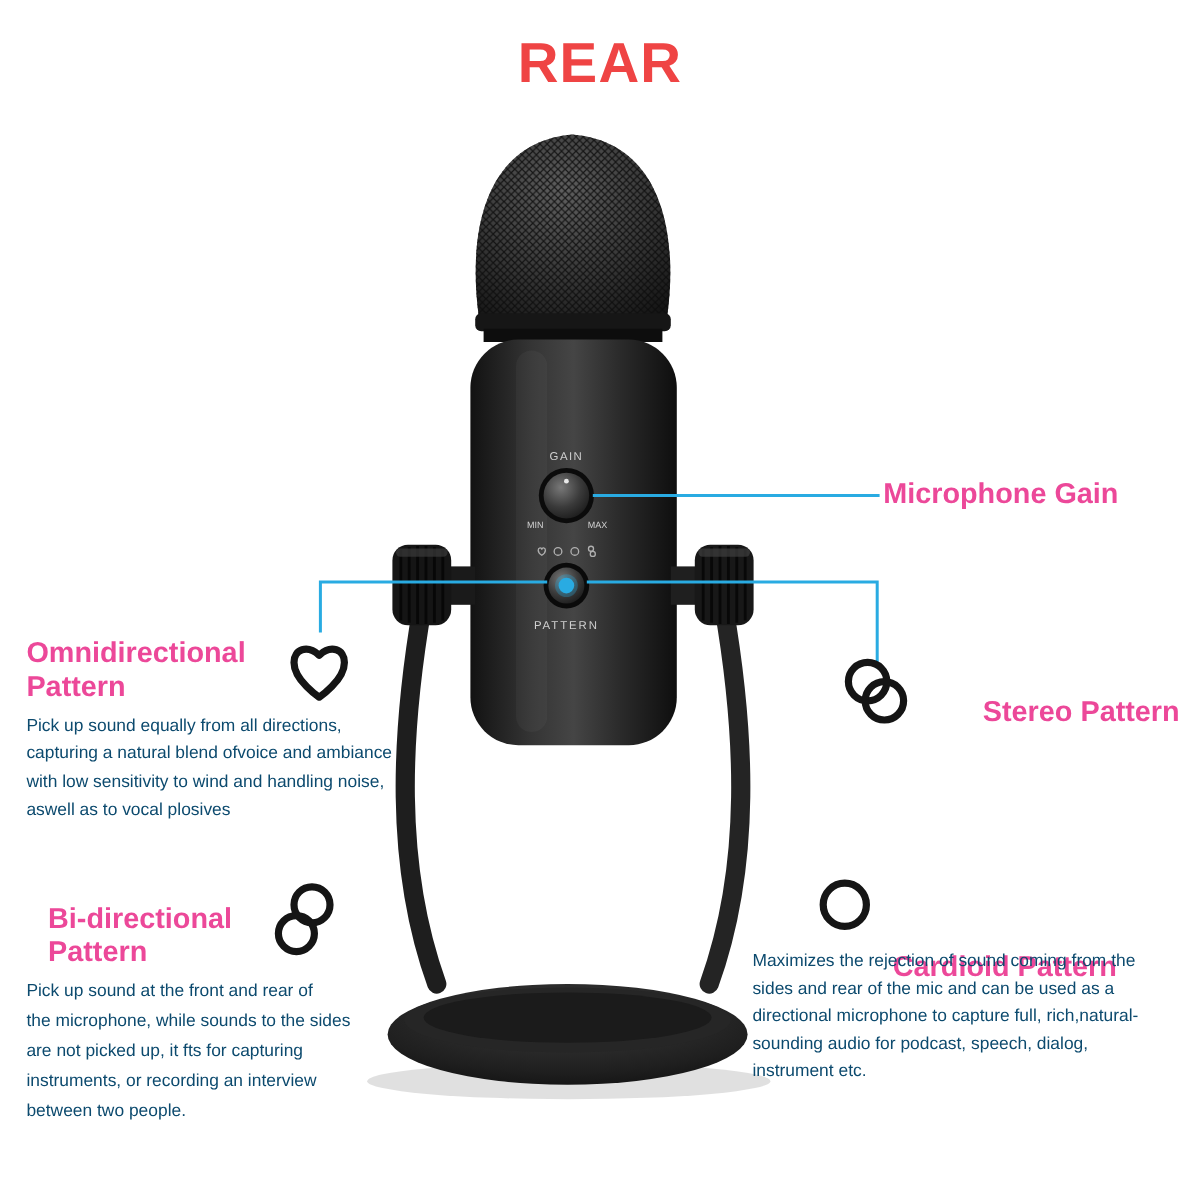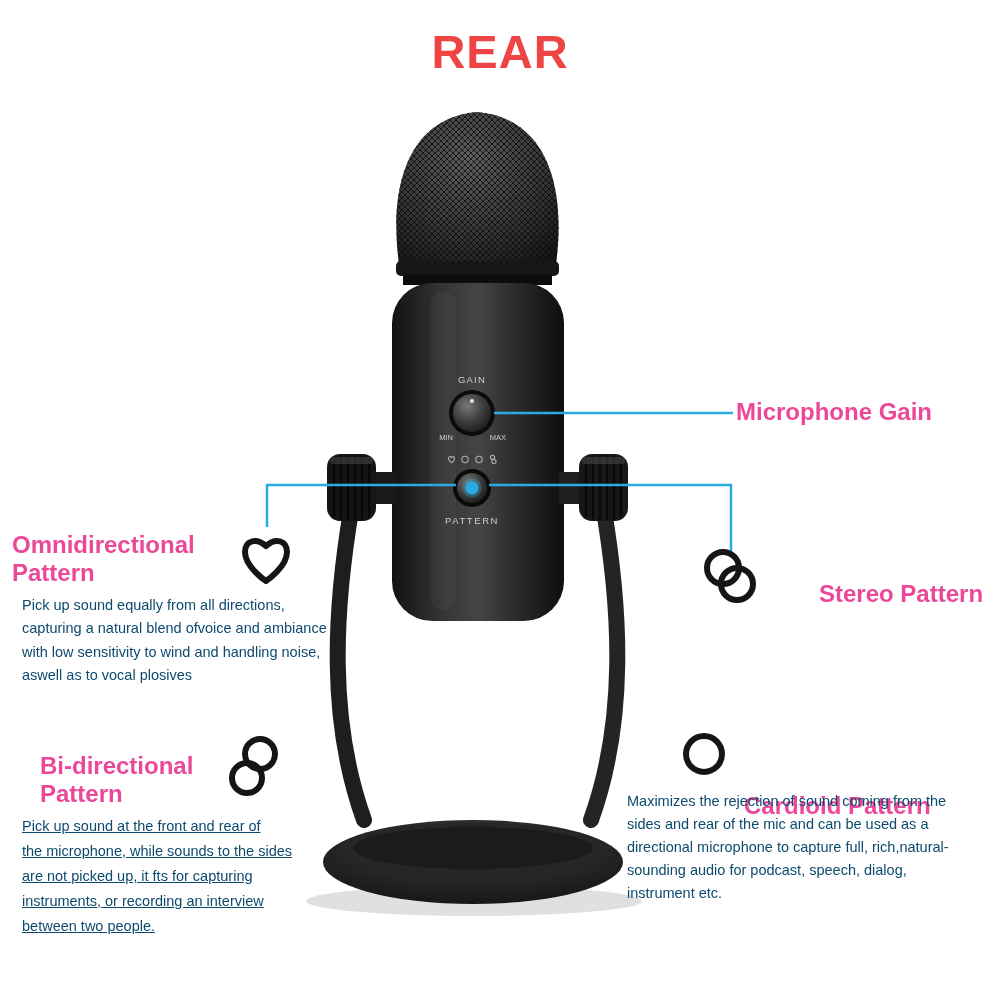--- a/index.html
+++ b/index.html
@@ -22,29 +22,29 @@
     position: absolute; font-size: 24px; font-weight: bold; color: #ec4899;
     white-space: pre-line; line-height: 1.18;
   }
   .callout-desc {
     position: absolute; font-size: 14.5px; color: #0c4a6e;
     white-space: pre-line; line-height: 1.62;
   }
   .pattern-icon { position: absolute; }
   .pattern-icon svg { display: block; }
   #gain-label   { left: 736px; top: 398px; }
-  #omni-head    { left: 12px;  top: 531px; }
+  #omni-head    { left: 22px;  top: 531px; }
   #omni-icon    { left: 240px; top: 534px; }
   #omni-desc    { left: 22px;  top: 594px; }
   #stereo-icon  { left: 699px; top: 546px; }
   #stereo-head  { left: 776px; top: 580px; margin-left: 43px; }
   #stereo-desc  { left: 602px; top: 618px; font-size: 15px; }
   #bi-head      { left: 40px;  top: 752px; }
   #bi-icon      { left: 226px; top: 734px; }
-  #bi-desc      { left: 22px;  top: 814px; line-height: 1.72; text-decoration: underline; }
+  #bi-desc      { left: 22px;  top: 814px; line-height: 1.72; }
   #cardioid-icon{ left: 680px; top: 730px; }
   #cardioid-head{ left: 744px; top: 748px; margin-top: 44px; }
   #cardioid-desc{ left: 627px; top: 790px; line-height: 1.58; }
   .callout-line { stroke: var(--accent); stroke-width: 2.5; fill: none; }
   .mic-text { font-family: "Liberation Sans", sans-serif; fill: #d0d0d0; }
 </style>
 </head>
 <body>
 
 <div class="canvas">

